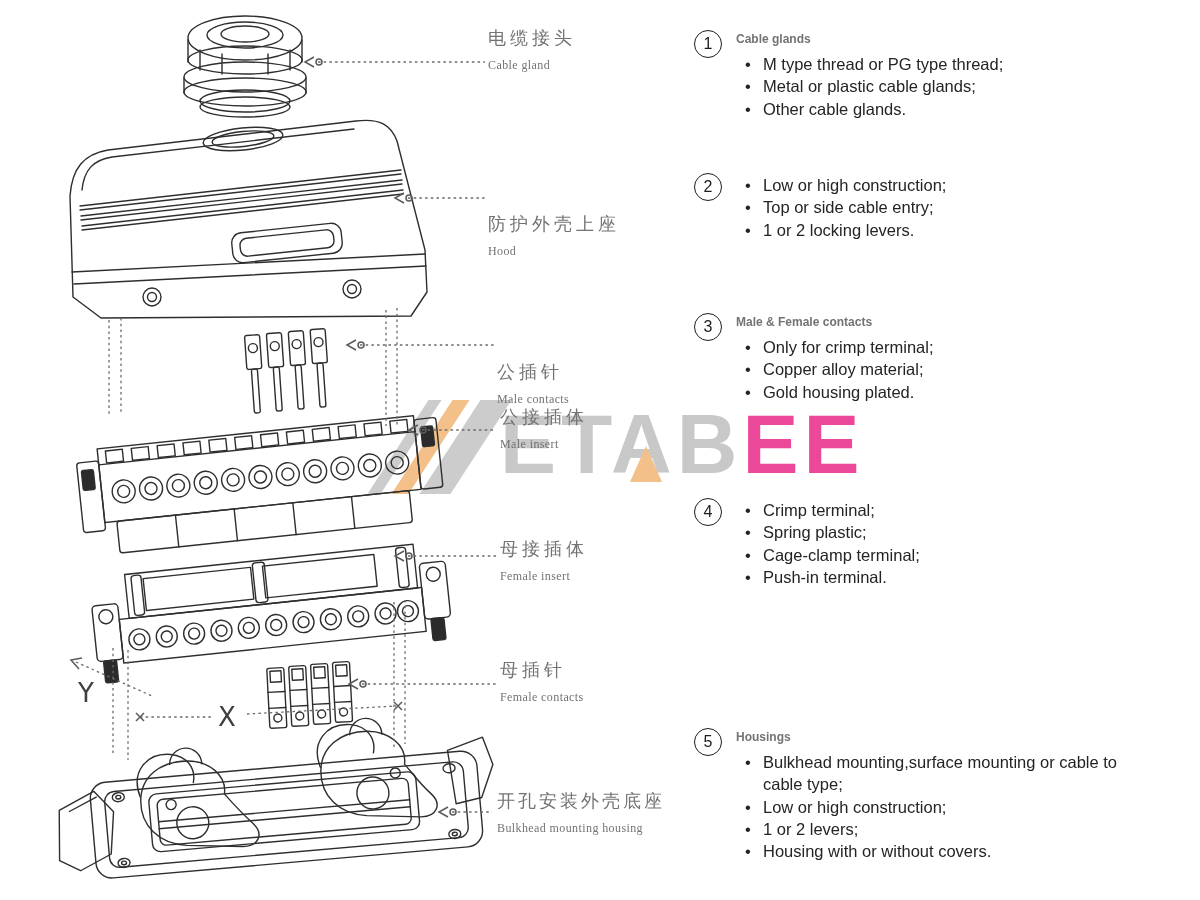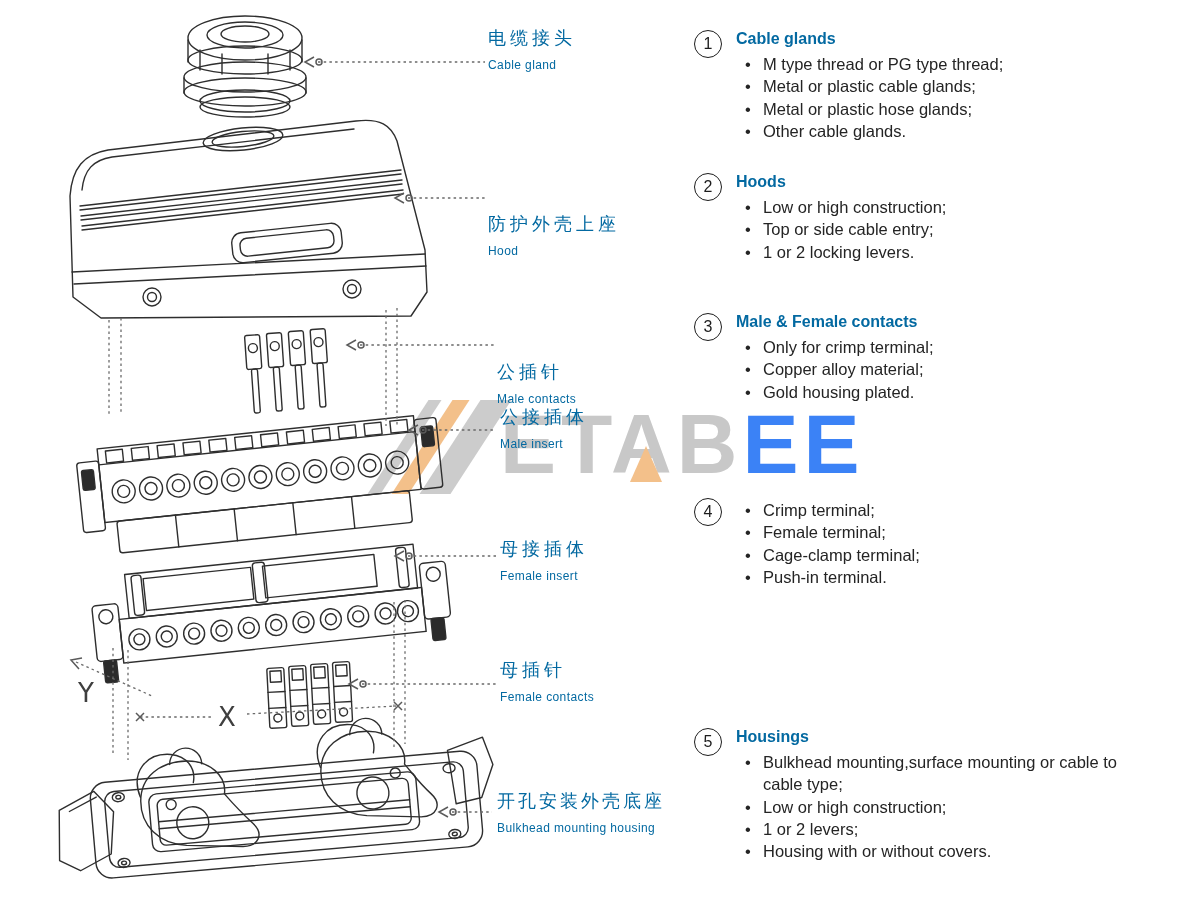--- a/index.html
+++ b/index.html
@@ -3,37 +3,37 @@
 <meta charset="utf-8">
 <style>
   html,body{margin:0;padding:0;background:#ffffff;}
   #page{position:relative;width:1200px;height:900px;background:#ffffff;overflow:hidden;
         font-family:"Liberation Sans", sans-serif;color:#222;}
   
   .wm{position:absolute;left:392px;top:398px;width:520px;height:104px;z-index:1;}
   .wm-bar{position:absolute;top:2px;height:94px;transform:skewX(-33deg);}
   .wm-text{position:absolute;left:108px;top:-6px;font-size:84px;font-weight:800;
            letter-spacing:5px;color:#c8c8c8;white-space:nowrap;line-height:104px;}
-  .wm-orange{color:#3b82f6;}
+  .wm-orange{color:#ec4899;}
   .wm-tri{position:absolute;left:238px;top:48px;width:0;height:0;
           border-left:16px solid transparent;border-right:16px solid transparent;
           border-bottom:36px solid #f3c08a;}
   
   #art{position:absolute;left:0;top:0;z-index:2;}
   
-  .plabel{position:absolute;z-index:3;color:#0369a1;}
+  .plabel{position:absolute;z-index:3;color:#737373;font-family:Liberation Serif, serif;}
   .plabel .zh{font-size:18px;letter-spacing:4px;line-height:27px;}
   .plabel .en{font-size:12px;letter-spacing:0.4px;line-height:27px;}
   
   .legend-item{position:absolute;left:694px;width:430px;display:flex;gap:14px;z-index:3;}
   .lnum{flex:0 0 auto;width:26px;height:26px;border:1.7px solid #1d1d1d;border-radius:50%;
         display:flex;align-items:center;justify-content:center;font-size:16px;color:#1d1d1d;
         margin-top:2px;}
   .ltxt{flex:1;}
-  .ltitle{font-size:16px;font-weight:bold;color:#0369a1;line-height:22px;}
+  .ltitle{font-size:12px;font-weight:bold;color:#737373;line-height:22px;}
   .ltxt ul{margin:3px 0 0 0;padding:0;list-style:none;}
   .ltxt li{position:relative;padding-left:27px;font-size:16.5px;color:#242424;line-height:22.3px;}
   .ltxt li::before{content:"\2022";position:absolute;left:9px;top:0;}
 </style>
 </head>
 <body>
 
 <div id="page">
 
   <div class="wm">
@@ -326,30 +326,28 @@
     <div class="en">Bulkhead mounting housing</div>
   </div>
 
   <div class="legend-item" style="top:28px;">
     <div class="lnum">1</div>
     <div class="ltxt">
       <div class="ltitle">Cable glands</div>
       <ul>
         <li>M type thread or PG type thread;</li>
         <li>Metal or plastic cable glands;</li>
-        <li>Metal or plastic hose glands;</li>
         <li>Other cable glands.</li>
       </ul>
     </div>
   </div>
 
   <div class="legend-item" style="top:171px;">
     <div class="lnum">2</div>
     <div class="ltxt">
-      <div class="ltitle">Hoods</div>
       <ul>
         <li>Low or high construction;</li>
         <li>Top or side cable entry;</li>
         <li>1 or 2 locking levers.</li>
       </ul>
     </div>
   </div>
 
   <div class="legend-item" style="top:311px;">
     <div class="lnum">3</div>
@@ -361,21 +359,21 @@
         <li>Gold housing plated.</li>
       </ul>
     </div>
   </div>
 
   <div class="legend-item" style="top:496px;">
     <div class="lnum">4</div>
     <div class="ltxt">
       <ul>
         <li>Crimp terminal;</li>
-        <li>Female terminal;</li>
+        <li>Spring plastic;</li>
         <li>Cage-clamp terminal;</li>
         <li>Push-in terminal.</li>
       </ul>
     </div>
   </div>
 
   <div class="legend-item" style="top:726px;">
     <div class="lnum">5</div>
     <div class="ltxt">
       <div class="ltitle">Housings</div>

